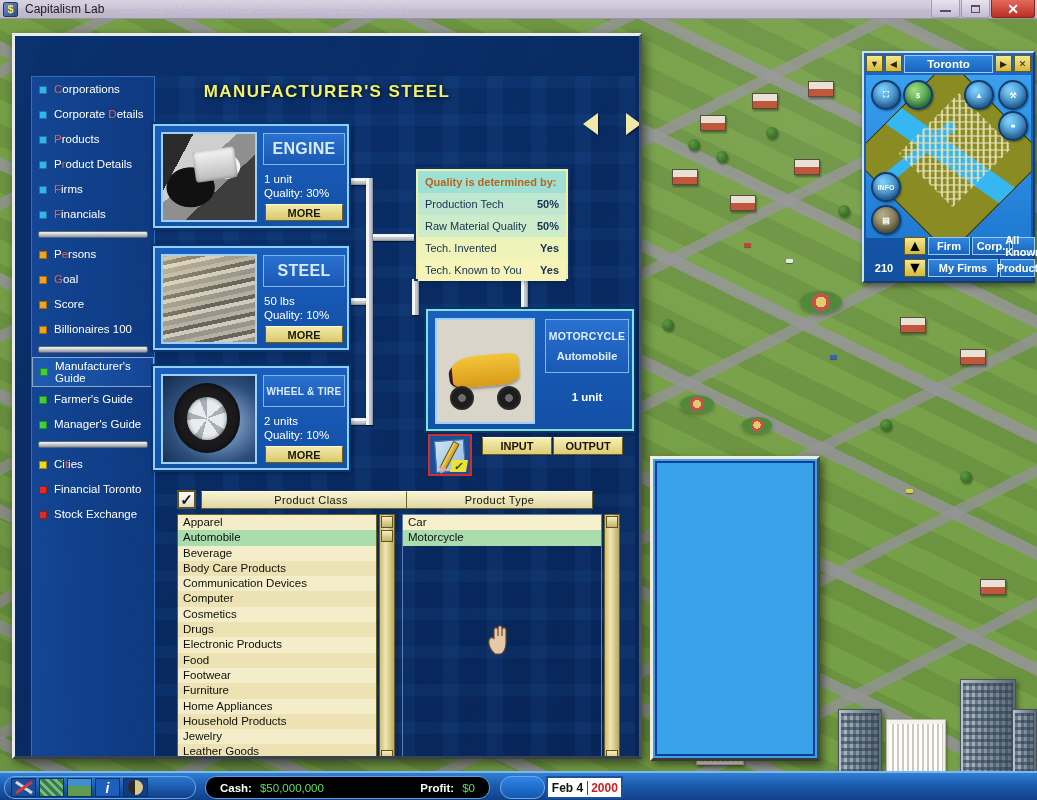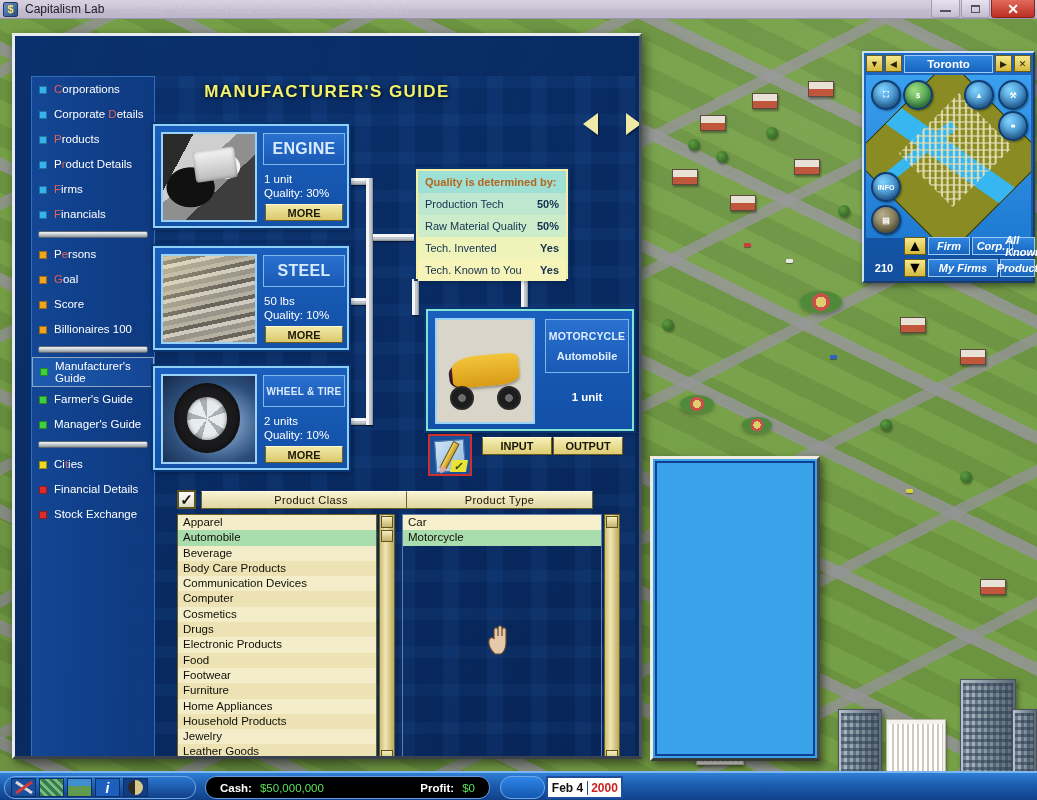--- a/index.html
+++ b/index.html
@@ -489,21 +489,21 @@
     border:2px solid #0e3c72;
     box-shadow: inset 0 -3px 6px rgba(0,0,0,.35), 1px 1px 2px rgba(0,0,0,.4);
     display:flex; align-items:center; justify-content:center;
     font-size:8px; font-weight:bold; color:#fff; cursor:pointer; overflow:hidden;
   }
   #mm-bottom { position:absolute; left:2px; bottom:2px; right:2px; height:42px; }
   .mm-btn {
     position:absolute; height:18px;
     background: linear-gradient(to bottom,#2f86e0,#1864bd);
     border:1px solid #9cc9ef; color:#ffffff; font-size:11px; font-weight:bold;
-    display:flex; align-items:center; justify-content:center; cursor:pointer;font-style:italic;
+    display:flex; align-items:center; justify-content:center; cursor:pointer;
   }
   .mm-arrow {
     position:absolute; width:22px; height:18px;
     background: linear-gradient(to bottom,#f7e98f,#d3b93c);
     border:1px solid #6b5a14; cursor:pointer;
     display:flex; align-items:center; justify-content:center;
   }
   #mm-num {
     position:absolute; left:0; top:22px; width:36px; height:18px;
     color:#ffffff; font-size:11px; font-weight:bold;
@@ -640,21 +640,21 @@
       <div class="carx" style="left:744px;top:224px;background:#d03b3b;"></div>
       <div class="carx" style="left:786px;top:240px;background:#e8e8e8;"></div>
       <div class="carx" style="left:830px;top:336px;background:#2f62c4;"></div>
       <div class="carx" style="left:906px;top:470px;background:#d7d23a;"></div>
       <div class="carx" style="left:660px;top:520px;background:#d03b3b;"></div>
     </div>
 
     <div id="dialog">
       <div id="dialog-inner">
 
-        <div class="guide-title">MANUFACTURER'S GUIDE</div>
+        <div class="guide-title">MANUFACTURER'S STEEL</div>
         <div class="nav-arrow left"></div>
         <div class="nav-arrow right"></div>
 
         <div id="sidebar">
 
           <div>
             <div class="side-item">
               <span class="bullet" style="background:#35b2f0"></span>
               <span class="lbl"><span class="hk">C</span>orporations</span>
             </div>
@@ -720,21 +720,21 @@
 
           <div class="side-sep"></div>
 
           <div>
             <div class="side-item">
               <span class="bullet" style="background:#f0d81e"></span>
               <span class="lbl">Ci<span class="hk">t</span>ies</span>
             </div>
             <div class="side-item">
               <span class="bullet" style="background:#e02b2b"></span>
-              <span class="lbl">Financial Details</span>
+              <span class="lbl">Financial Toronto</span>
             </div>
             <div class="side-item">
               <span class="bullet" style="background:#e02b2b"></span>
               <span class="lbl">Stock Exchange</span>
             </div>
           </div>
         </div>
 
         <div>
           <div class="pipe" style="left:336px; top:142px; width:22px; height:7px;"></div>

